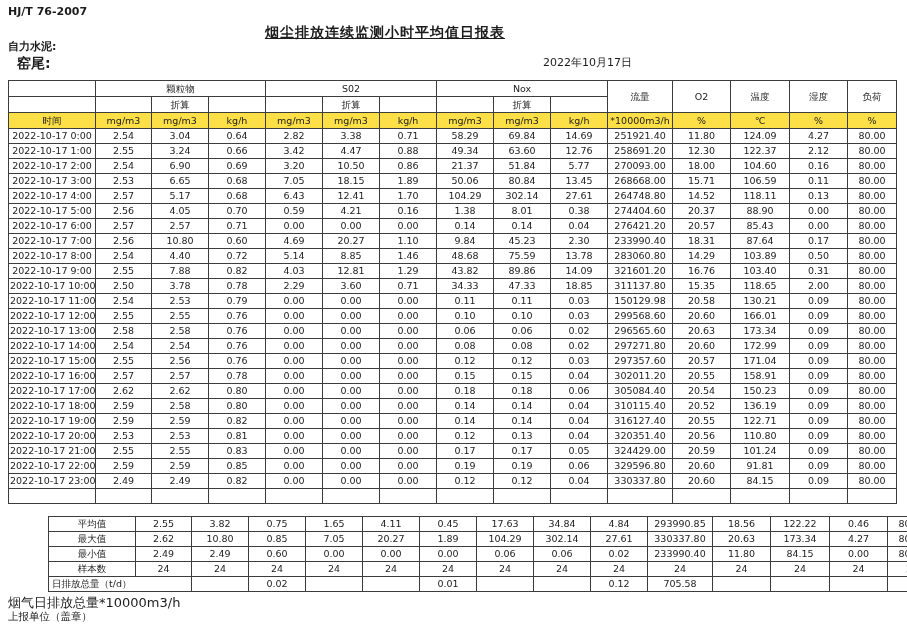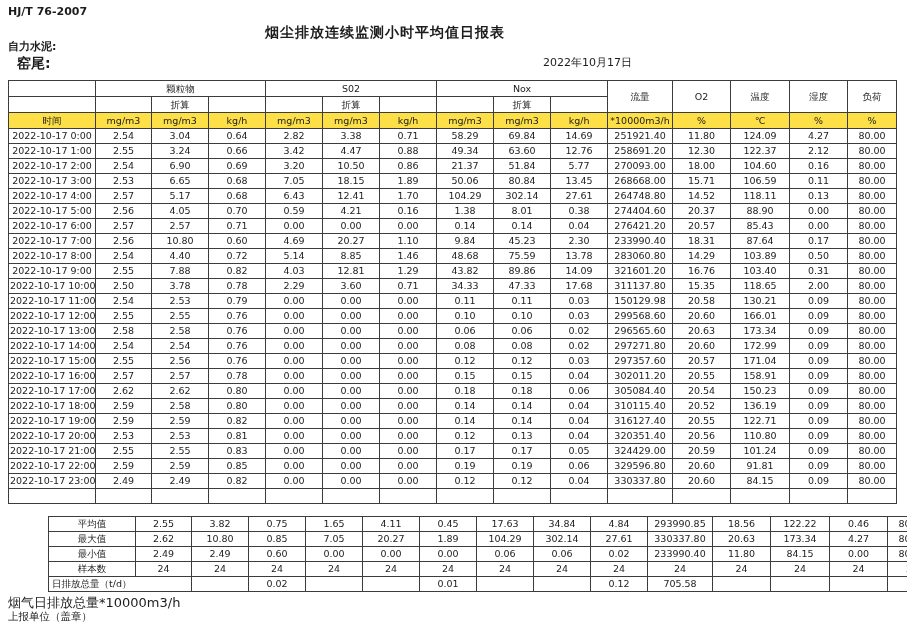--- a/index.html
+++ b/index.html
@@ -1,21 +1,21 @@
 <!DOCTYPE html>
 <html><head>
 <meta charset="utf-8">
 <style>
   html,body{margin:0;padding:0;background:#fff;}
   body{width:907px;height:633px;overflow:hidden;color:#1c1c1c;
        font-family:"DejaVu Sans","Liberation Sans",sans-serif;}
   .page{position:relative;width:907px;height:633px;}
   .std{position:absolute;left:8px;top:5px;font-size:11px;font-weight:bold;}
   .title{position:absolute;left:0;top:24px;width:770px;text-align:center;
-         font-size:14px;font-weight:bold;letter-spacing:1px;}
+         font-size:14px;font-weight:bold;letter-spacing:1px;text-decoration:underline;}
   .company{position:absolute;left:8px;top:39px;font-size:11px;font-weight:bold;}
   .location{position:absolute;left:8px;top:55px;font-size:14px;font-weight:bold;margin-left:9px;}
   .date{position:absolute;left:543px;top:55px;font-size:11px;}
   table.report{border-collapse:collapse;table-layout:fixed;width:795px;
                font-size:9.5px;}
   .main-table{position:absolute;left:8px;top:80px;}
   .sum-table{position:absolute;left:8px;top:516px;margin-left:40px;}
   table.report td{border:1px solid #3c3c3c;text-align:center;vertical-align:middle;
       padding:0 1px;height:14px;line-height:14px;white-space:nowrap;overflow:hidden;}
   .main-table thead td{height:15px;line-height:15px;}
@@ -271,21 +271,21 @@
         <tr>
           <td>2022-10-17 10:00</td>
           <td>2.50</td>
           <td>3.78</td>
           <td>0.78</td>
           <td>2.29</td>
           <td>3.60</td>
           <td>0.71</td>
           <td>34.33</td>
           <td>47.33</td>
-          <td>17.68</td>
+          <td>18.85</td>
           <td>311137.80</td>
           <td>15.35</td>
           <td>118.65</td>
           <td>2.00</td>
           <td>80.00</td>
         </tr>
         <tr>
           <td>2022-10-17 11:00</td>
           <td>2.54</td>
           <td>2.53</td>

